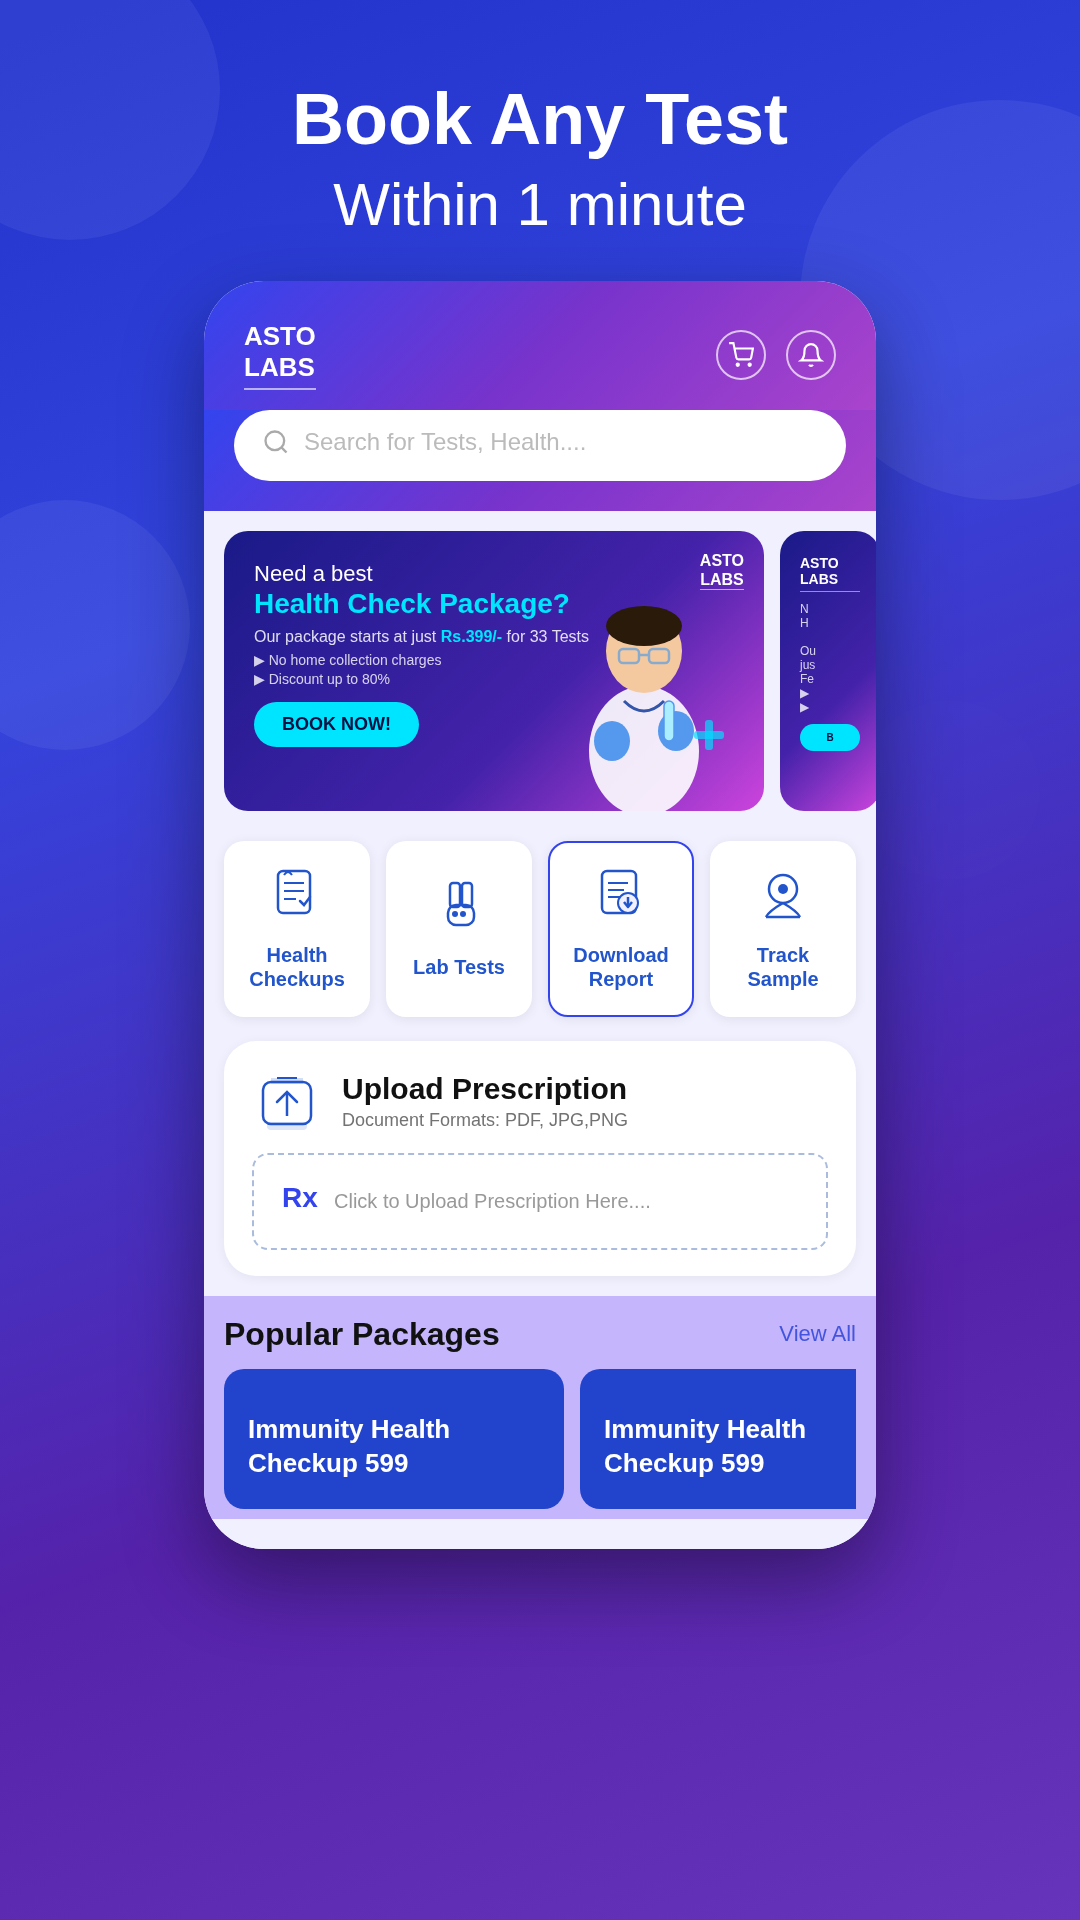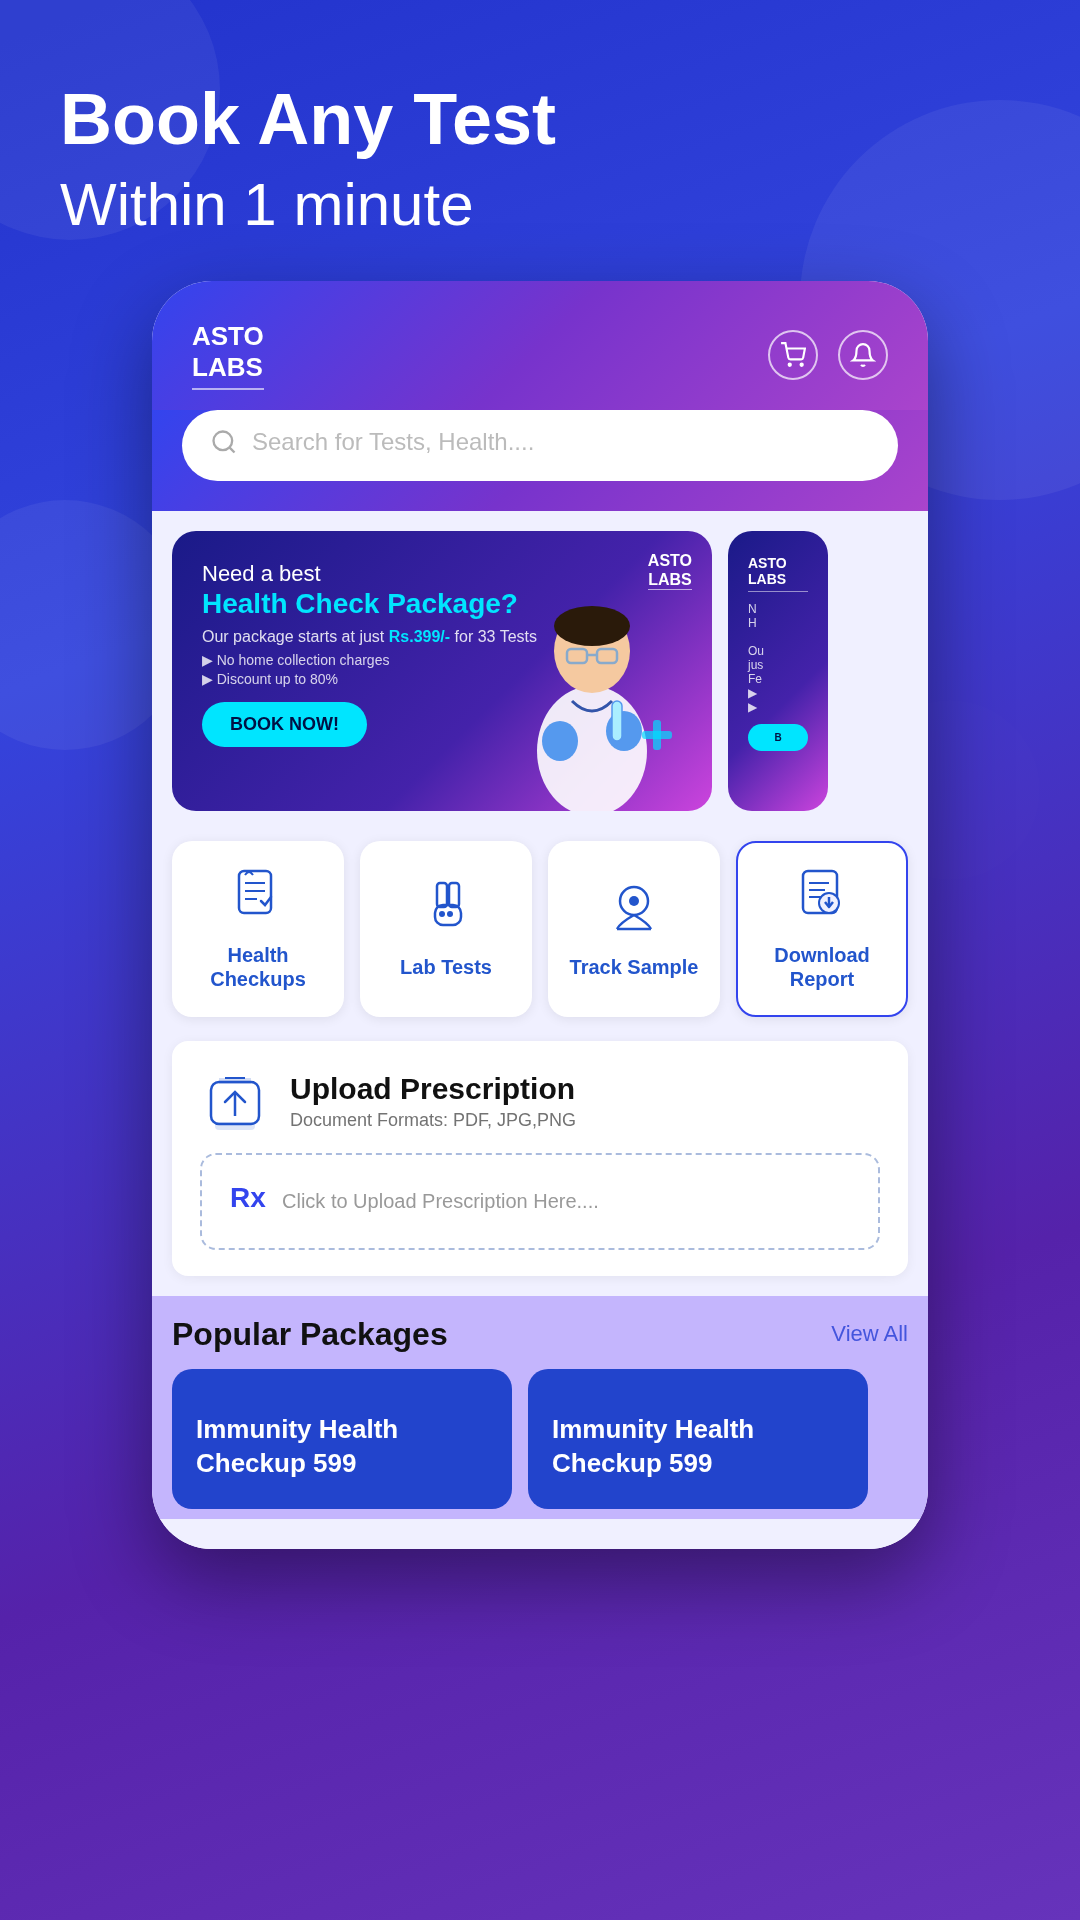--- a/index.html
+++ b/index.html
@@ -15,39 +15,40 @@
 
     
     .bg-circle {
       position: absolute;
       border-radius: 50%;
       background: rgba(255,255,255,0.06);
       pointer-events: none;
     }
 
     .hero-section {
+      text-align: center;
       padding: 80px 60px 40px;
       color: white;
     }
     .hero-title {
       font-size: 72px;
       font-weight: 900;
       line-height: 1.1;
       margin-bottom: 10px;
     }
     .hero-subtitle {
       font-size: 60px;
       font-weight: 400;
       line-height: 1.2;
     }
 
     
     .phone-mockup {
       position: relative;
-      width: 776px;
+      width: 672px;
       margin: 0 auto;
       background: white;
       border-radius: 60px;
       padding: 0;
       box-shadow: 0 30px 80px rgba(0,0,0,0.4);
       overflow: hidden;
     }
 
     
     .app-header {
@@ -233,21 +234,21 @@
       line-height: 1.2;
     }
 
     
     .upload-section {
       background: #f0f0ff;
       padding: 0 20px 20px;
     }
     .upload-card {
       background: white;
-      border-radius: 16px;
+      border-radius: 32px;
       padding: 26px 28px;
       box-shadow: 0 2px 12px rgba(0,0,0,0.06);
     }
     .upload-header {
       display: flex;
       align-items: center;
       gap: 20px;
       margin-bottom: 16px;
     }
     .upload-icon-box {
@@ -465,46 +466,46 @@
           <rect x="18" y="4" width="10" height="24" rx="3" fill="none" stroke="#2255cc" stroke-width="2.5"></rect>
           <rect x="30" y="4" width="10" height="24" rx="3" fill="none" stroke="#2255cc" stroke-width="2.5"></rect>
           <rect x="16" y="26" width="26" height="20" rx="8" fill="none" stroke="#2255cc" stroke-width="2.5"></rect>
           <circle cx="23" cy="35" r="3" fill="#2255cc"></circle>
           <circle cx="31" cy="35" r="3" fill="#2255cc"></circle>
         </svg>
       </div>
       <div class="action-label">Lab Tests</div>
     </div>
 
-    <div class="action-card">
-      <div class="action-icon">
-        <svg width="54" height="54" viewBox="0 0 54 54" fill="none">
-          <circle cx="27" cy="22" r="14" fill="none" stroke="#2255cc" stroke-width="2.5"></circle>
-          <circle cx="27" cy="22" r="5" fill="#2255cc"></circle>
-          <path d="M27 36 C20 40 12 46 10 50" stroke="#2255cc" stroke-width="2.5" fill="none"></path>
-          <path d="M27 36 C34 40 42 46 44 50" stroke="#2255cc" stroke-width="2.5" fill="none"></path>
-          <line x1="10" y1="50" x2="44" y2="50" stroke="#2255cc" stroke-width="2.5"></line>
-        </svg>
-      </div>
-      <div class="action-label">Track Sample</div>
-    </div>
-
     <div class="action-card active">
       <div class="action-icon">
         <svg width="54" height="54" viewBox="0 0 54 54" fill="none">
           <rect x="8" y="4" width="34" height="42" rx="5" fill="none" stroke="#2255cc" stroke-width="2.5"></rect>
           <line x1="14" y1="16" x2="34" y2="16" stroke="#2255cc" stroke-width="2"></line>
           <line x1="14" y1="23" x2="30" y2="23" stroke="#2255cc" stroke-width="2"></line>
           <line x1="14" y1="30" x2="26" y2="30" stroke="#2255cc" stroke-width="2"></line>
           <circle cx="34" cy="36" r="10" fill="#f0f0ff" stroke="#2255cc" stroke-width="2"></circle>
           <line x1="34" y1="30" x2="34" y2="38" stroke="#2255cc" stroke-width="2.5"></line>
           <polyline points="30,35 34,40 38,35" fill="none" stroke="#2255cc" stroke-width="2.5" stroke-linejoin="round"></polyline>
         </svg>
       </div>
       <div class="action-label">Download Report</div>
+    </div>
+
+    <div class="action-card">
+      <div class="action-icon">
+        <svg width="54" height="54" viewBox="0 0 54 54" fill="none">
+          <circle cx="27" cy="22" r="14" fill="none" stroke="#2255cc" stroke-width="2.5"></circle>
+          <circle cx="27" cy="22" r="5" fill="#2255cc"></circle>
+          <path d="M27 36 C20 40 12 46 10 50" stroke="#2255cc" stroke-width="2.5" fill="none"></path>
+          <path d="M27 36 C34 40 42 46 44 50" stroke="#2255cc" stroke-width="2.5" fill="none"></path>
+          <line x1="10" y1="50" x2="44" y2="50" stroke="#2255cc" stroke-width="2.5"></line>
+        </svg>
+      </div>
+      <div class="action-label">Track Sample</div>
     </div>
 
   </div>
 
   <div class="upload-section">
     <div class="upload-card">
       <div class="upload-header">
         <div class="upload-icon-box">
           <svg width="60" height="60" viewBox="0 0 60 60" fill="none">
             <rect x="6" y="10" width="48" height="42" rx="8" fill="none" stroke="#2255cc" stroke-width="2.5"></rect>

